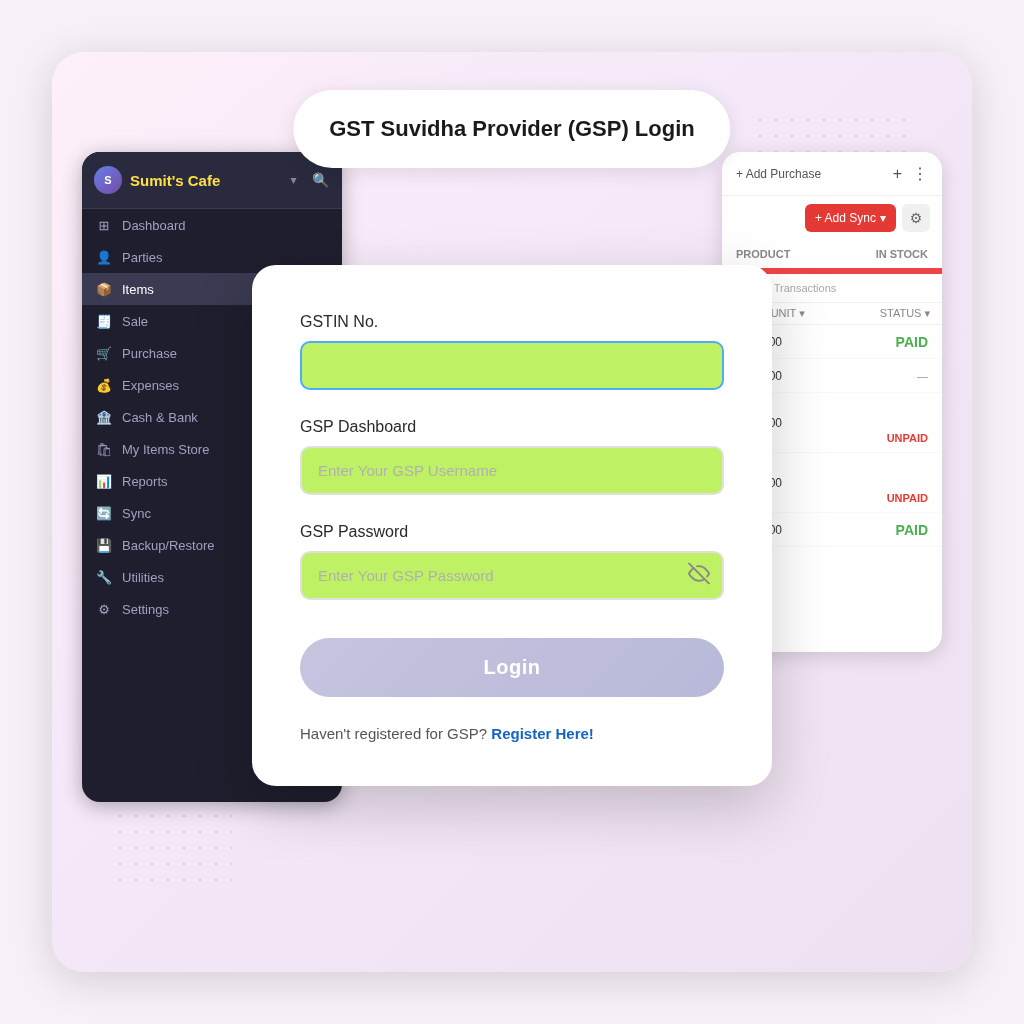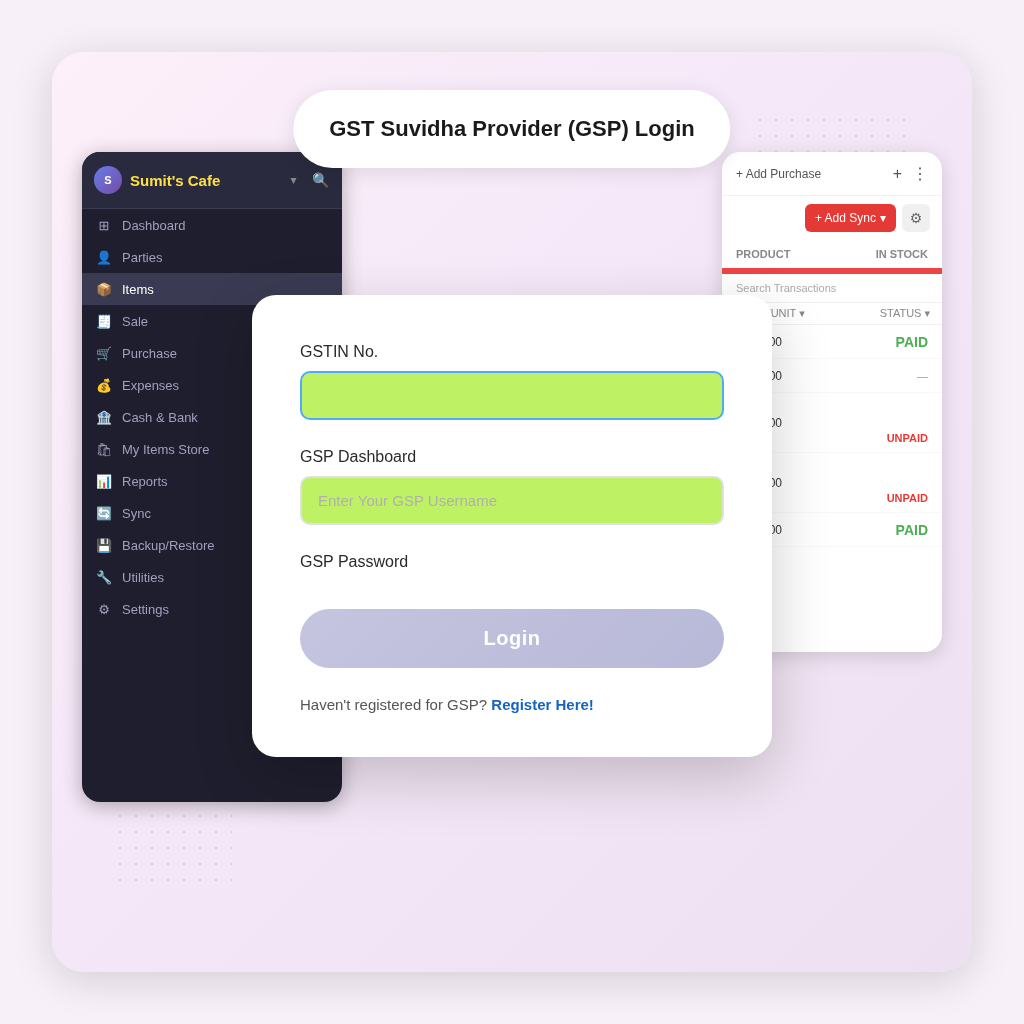--- a/index.html
+++ b/index.html
@@ -432,20 +432,31 @@
 
     
     <div class="field-group">
       <label class="field-label">GSP Dashboard</label>
       <input type="text" class="field-input" placeholder="Enter Your GSP Username" style="">
     </div>
 
     
     <div class="field-group">
       <label class="field-label">GSP Password</label>
+      <div class="password-wrapper">
+        <input type="password" class="field-input" placeholder="Enter Your GSP Password" style="">
+        <span class="eye-icon">
+          
+          <svg width="22" height="22" viewBox="0 0 24 24" fill="none" stroke="#888" stroke-width="2" stroke-linecap="round" stroke-linejoin="round">
+            <path d="M17.94 17.94A10.07 10.07 0 0 1 12 20c-7 0-11-8-11-8a18.45 18.45 0 0 1 5.06-5.94"></path>
+            <path d="M9.9 4.24A9.12 9.12 0 0 1 12 4c7 0 11 8 11 8a18.5 18.5 0 0 1-2.16 3.19"></path>
+            <line x1="1" y1="1" x2="23" y2="23"></line>
+          </svg>
+        </span>
+      </div>
     </div>
 
     
     <button class="login-btn">Login</button>
 
     
     <p class="register-text">
       <span>Haven't registered for GSP?</span>
       <a href="#" class="register-link">Register Here!</a>
     </p>

